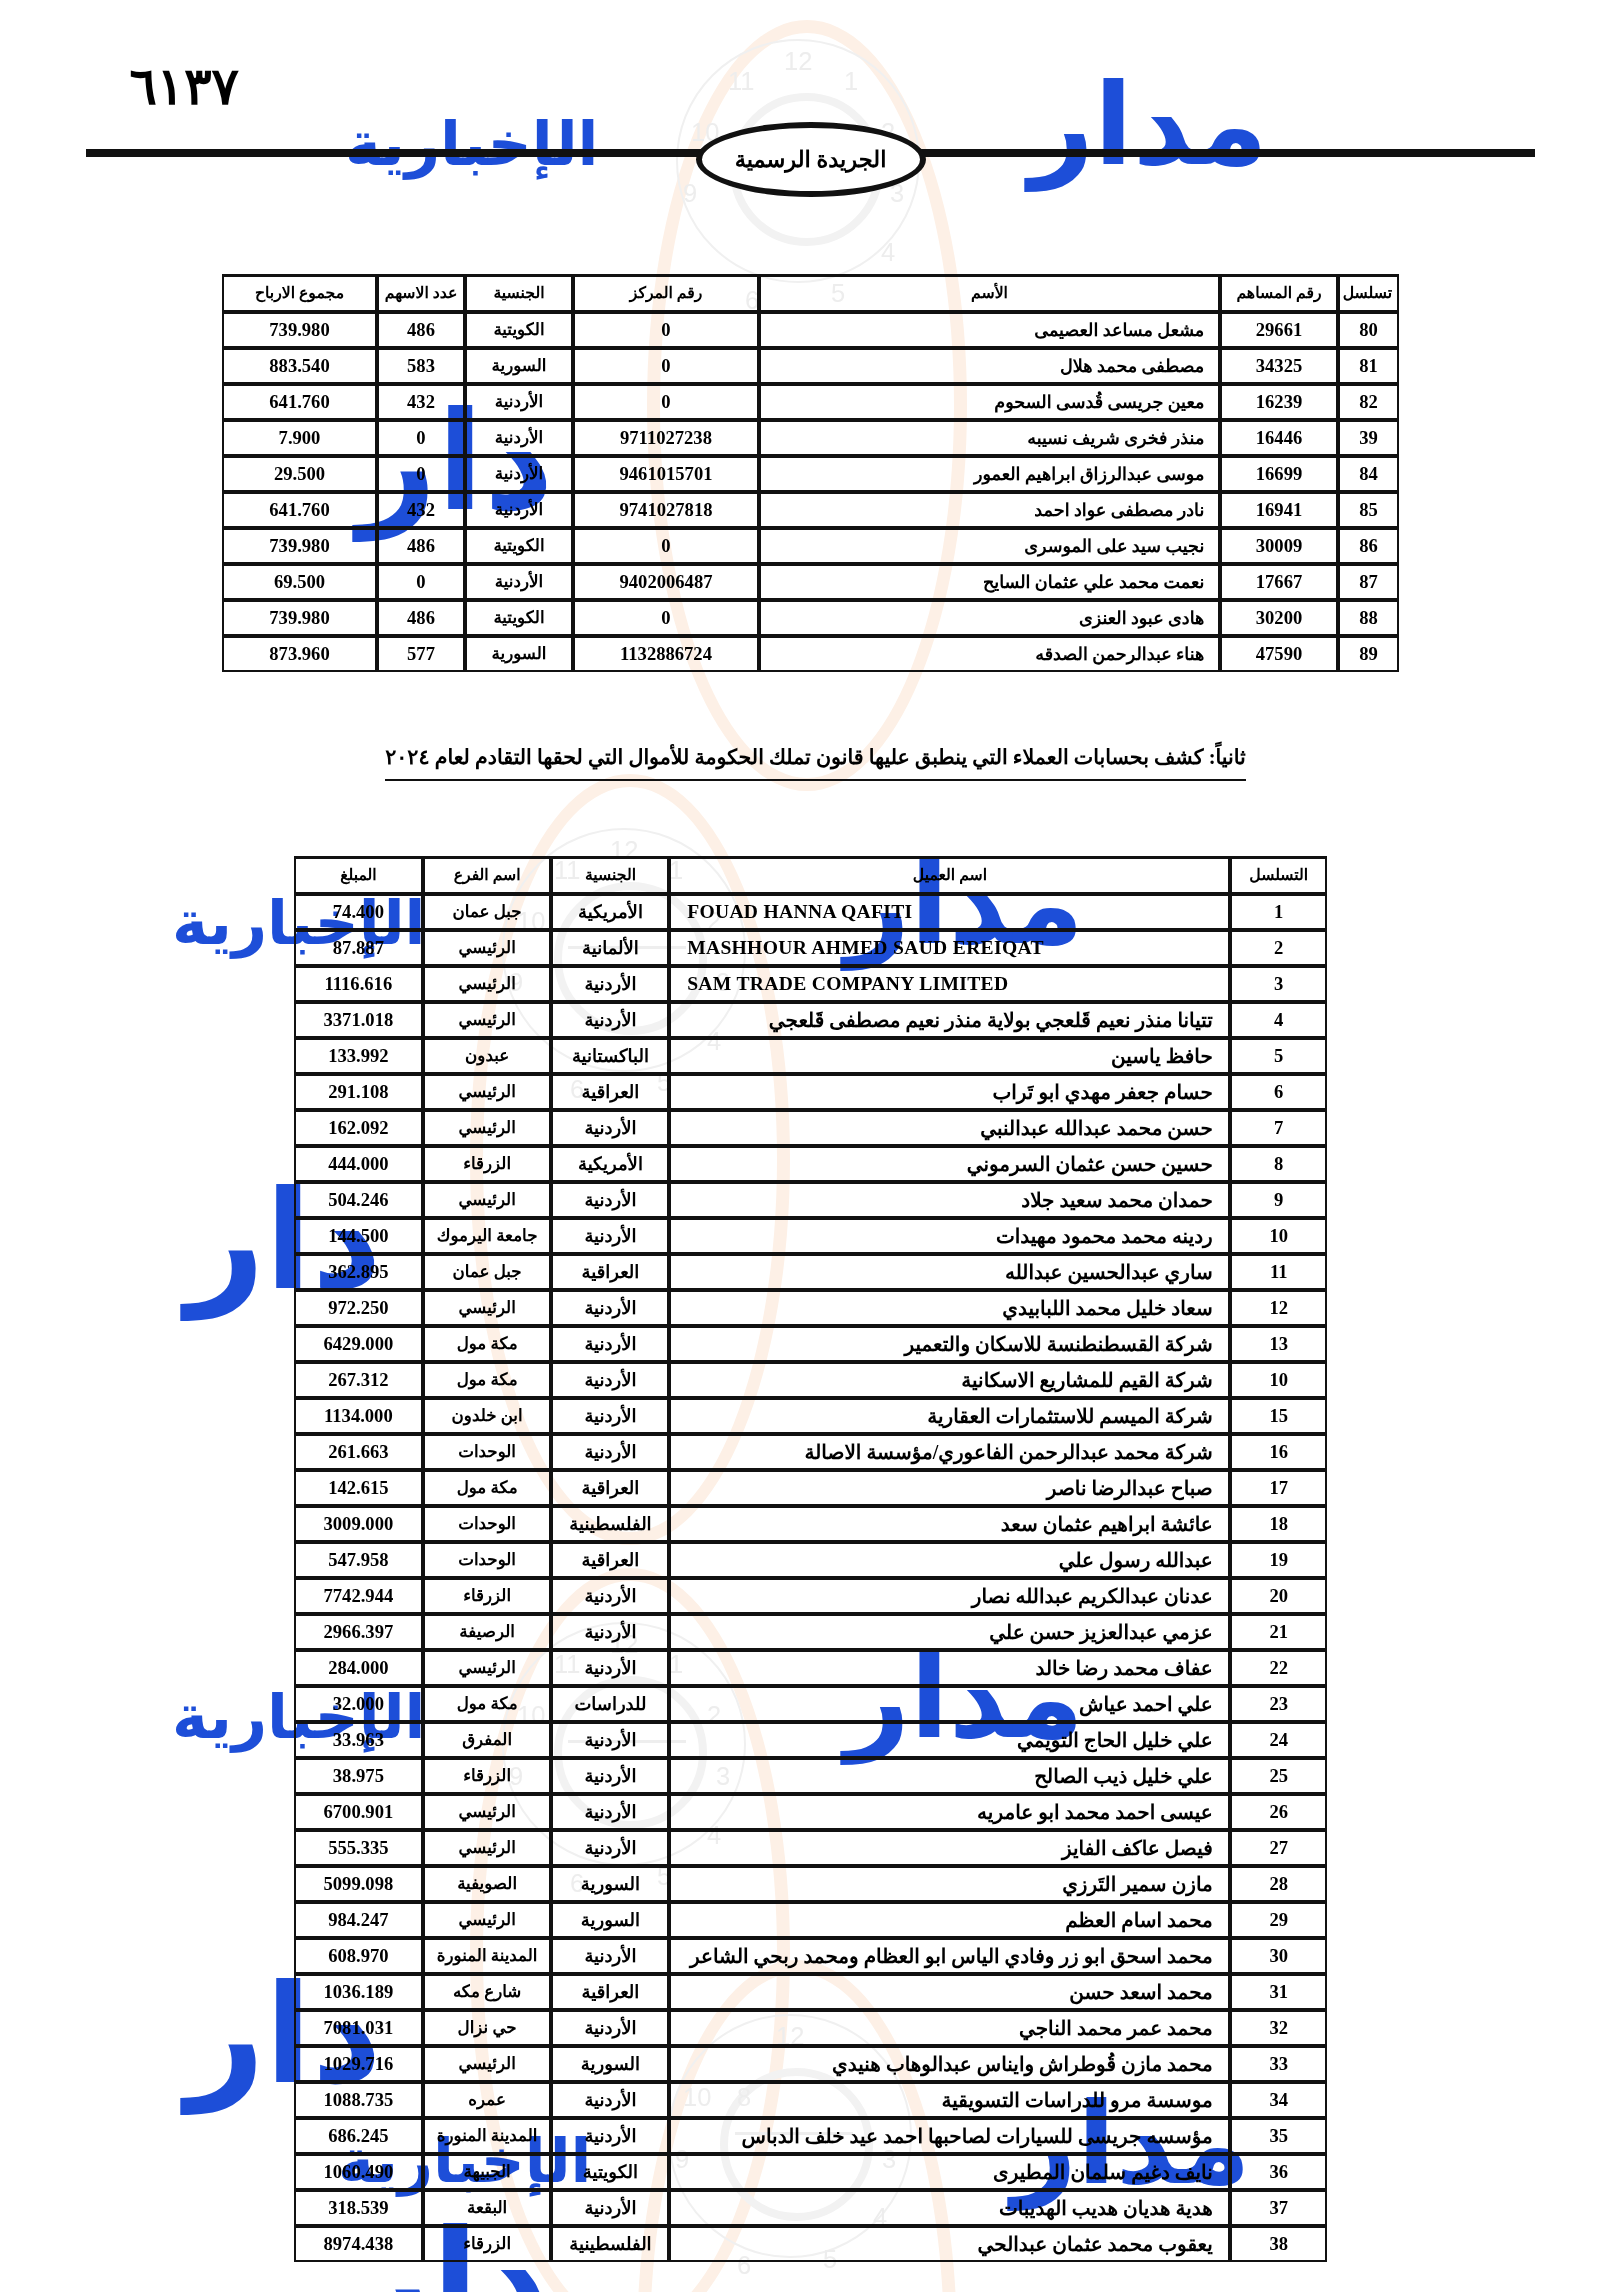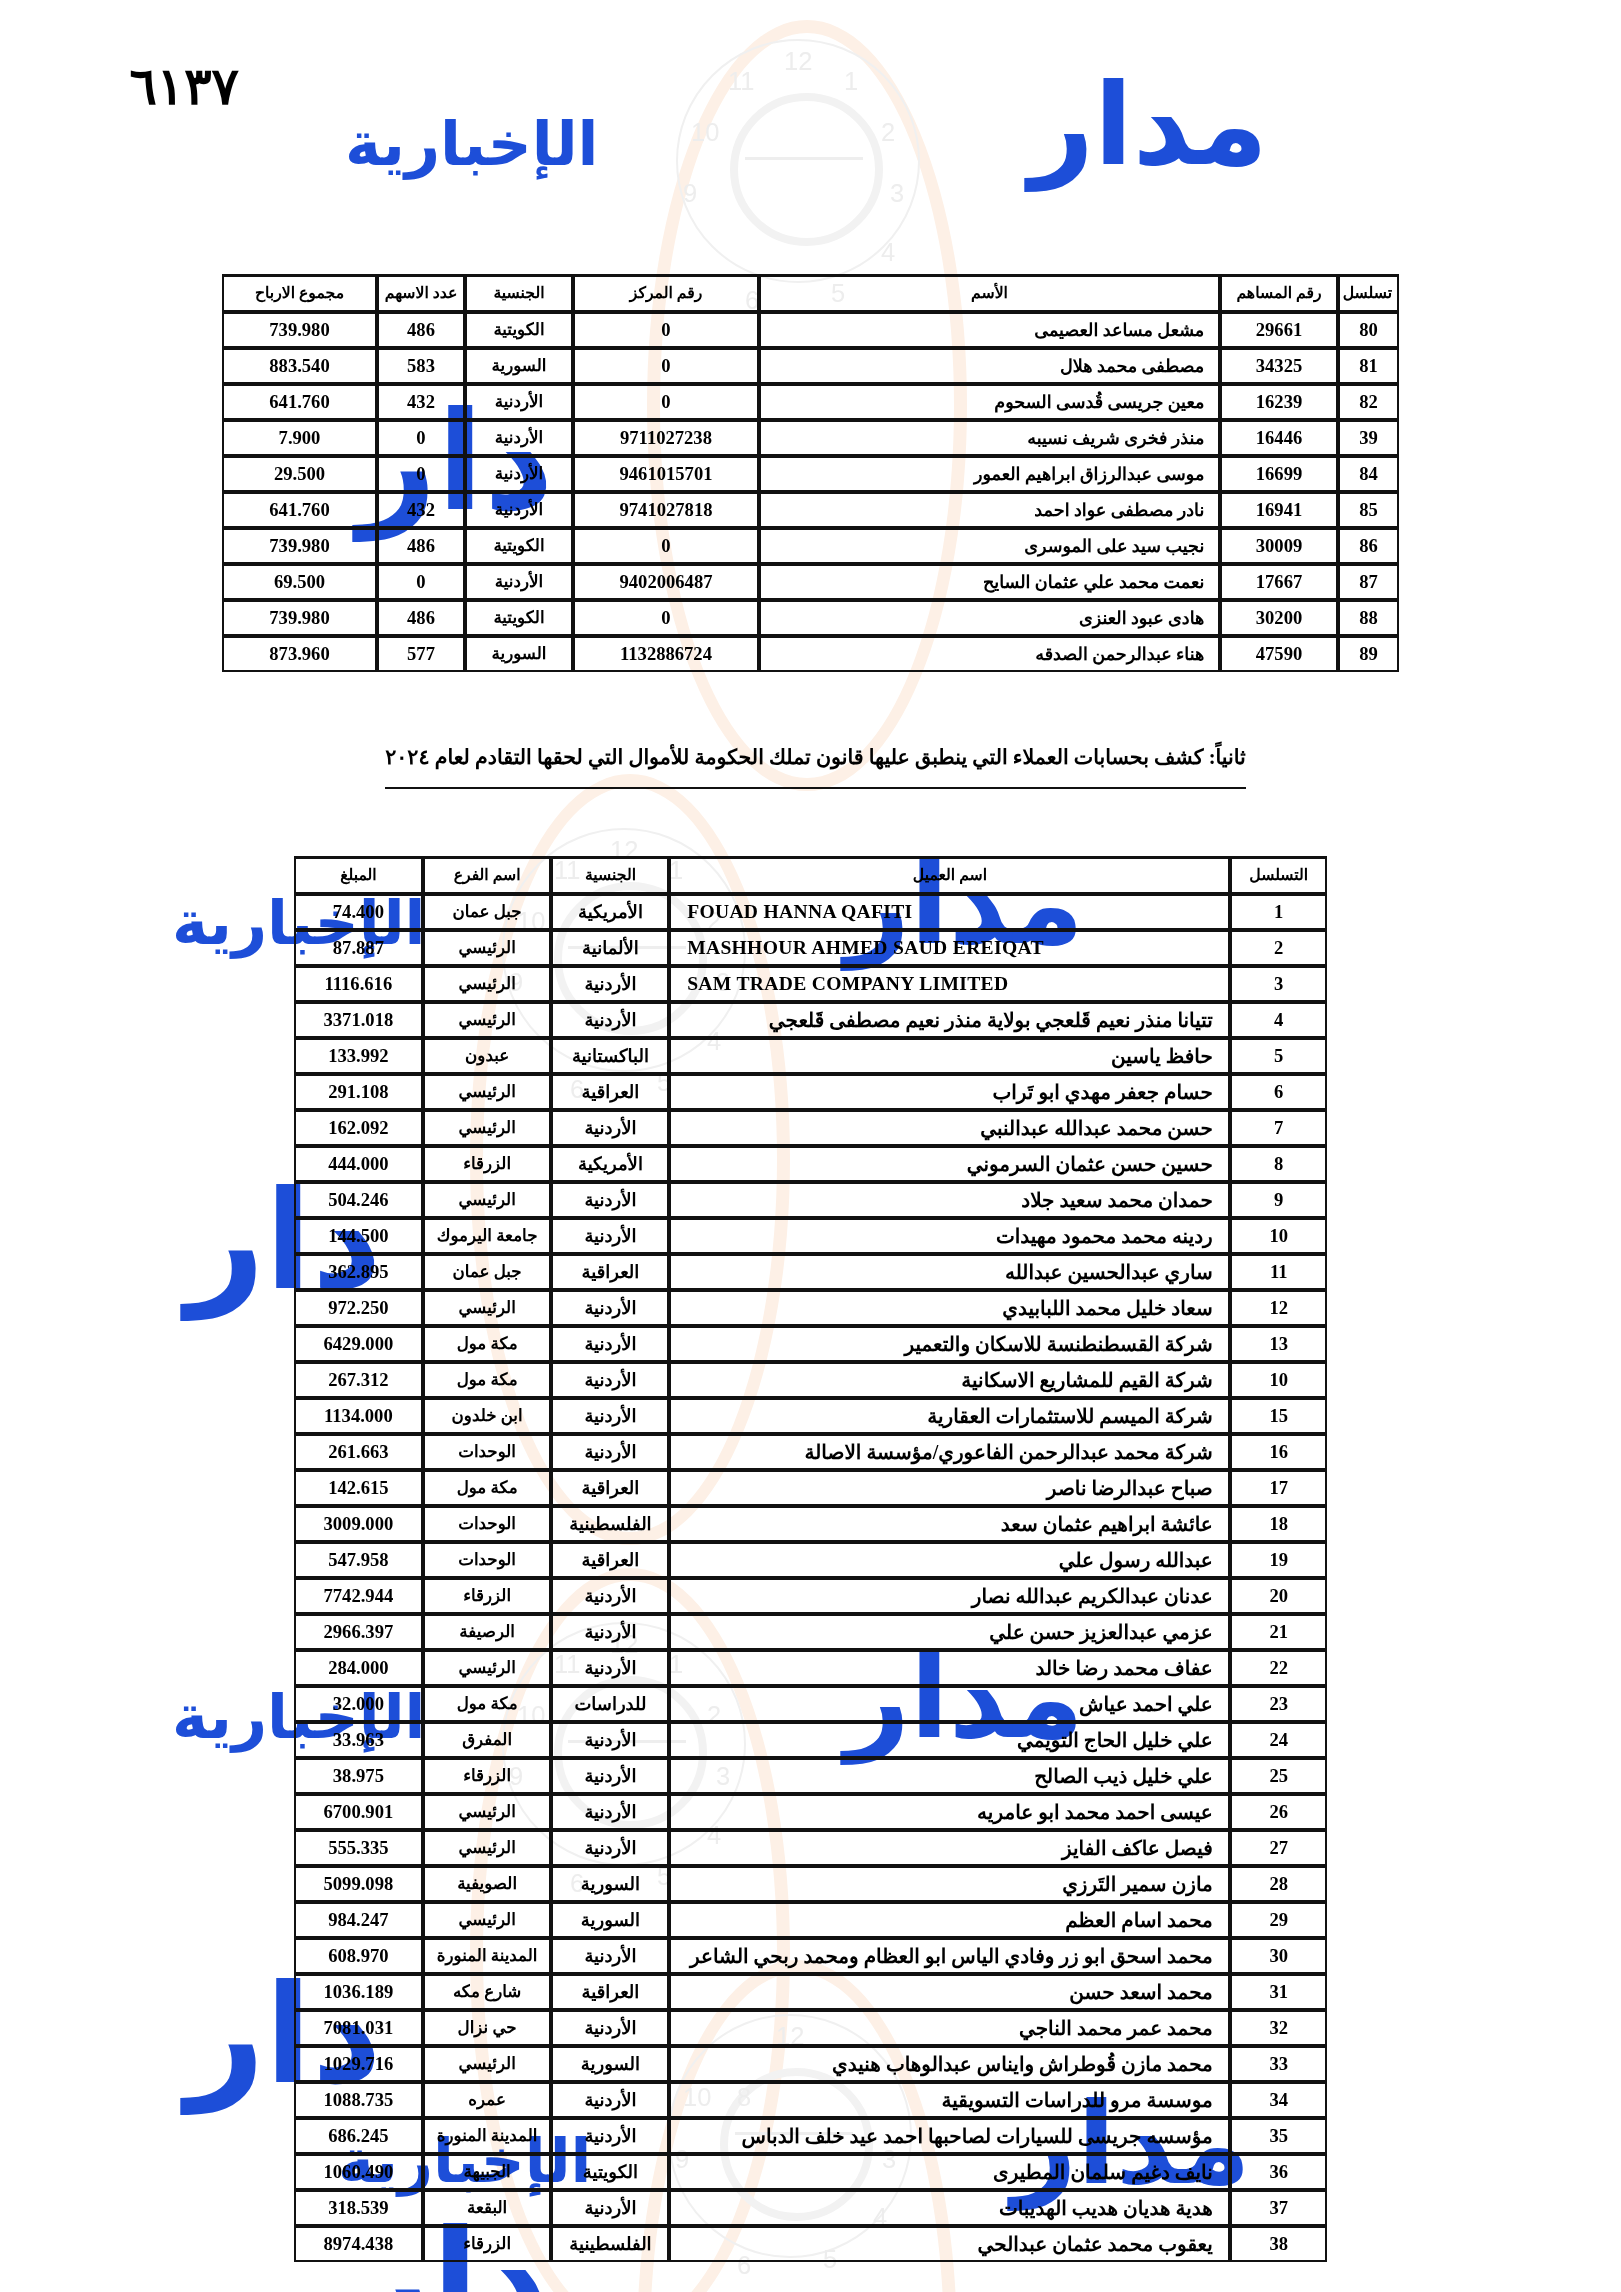--- a/index.html
+++ b/index.html
@@ -159,21 +159,21 @@
     top: 745px;
     left: 0;
     right: 0;
     text-align: center;
   }
   .section-heading span {
     display: inline-block;
     font-size: 20.6px;
     font-weight: 700;
     border-bottom: 2.9px double #111;
-    padding-bottom: 18px;
+    padding-bottom: 10px;
     font-family: "Liberation Serif", "DejaVu Serif", serif;
     margin-left: 10px;
   }
 
   
   #table2 { width: 1033px; }
   #table2 td.client {
     text-align: right;
     padding-right: 15.7px;
     font-size: 20px;
@@ -264,20 +264,26 @@
   <div class="wm-num" style="left:737px; top:2083px;">8</div>
   <div class="wm-word" style="left:338px; top:2125px; font-size:61px;">الإخبارية</div>
   <div class="wm-word" style="left:1012px; top:2078px; font-size:113px;">مدار</div>
   <div class="wm-word" style="left:353px; top:2200px; font-size:137px;">دار</div>
 </div>
 
 <div id="page">
 
   <div class="page-number">٦١٣٧</div>
 
+  <div class="masthead">
+    <div class="rule"></div>
+    <div class="oval">
+      <span>الجريدة الرسمية</span>
+    </div>
+  </div>
 
   <div class="tbl-wrap" style="top:274px; left:222px;">
     <table class="gz" id="table1">
       <colgroup>
         <col style="width:61px">
         <col style="width:118px">
         <col style="width:461px">
         <col style="width:186px">
         <col style="width:108px">
         <col style="width:88px">

